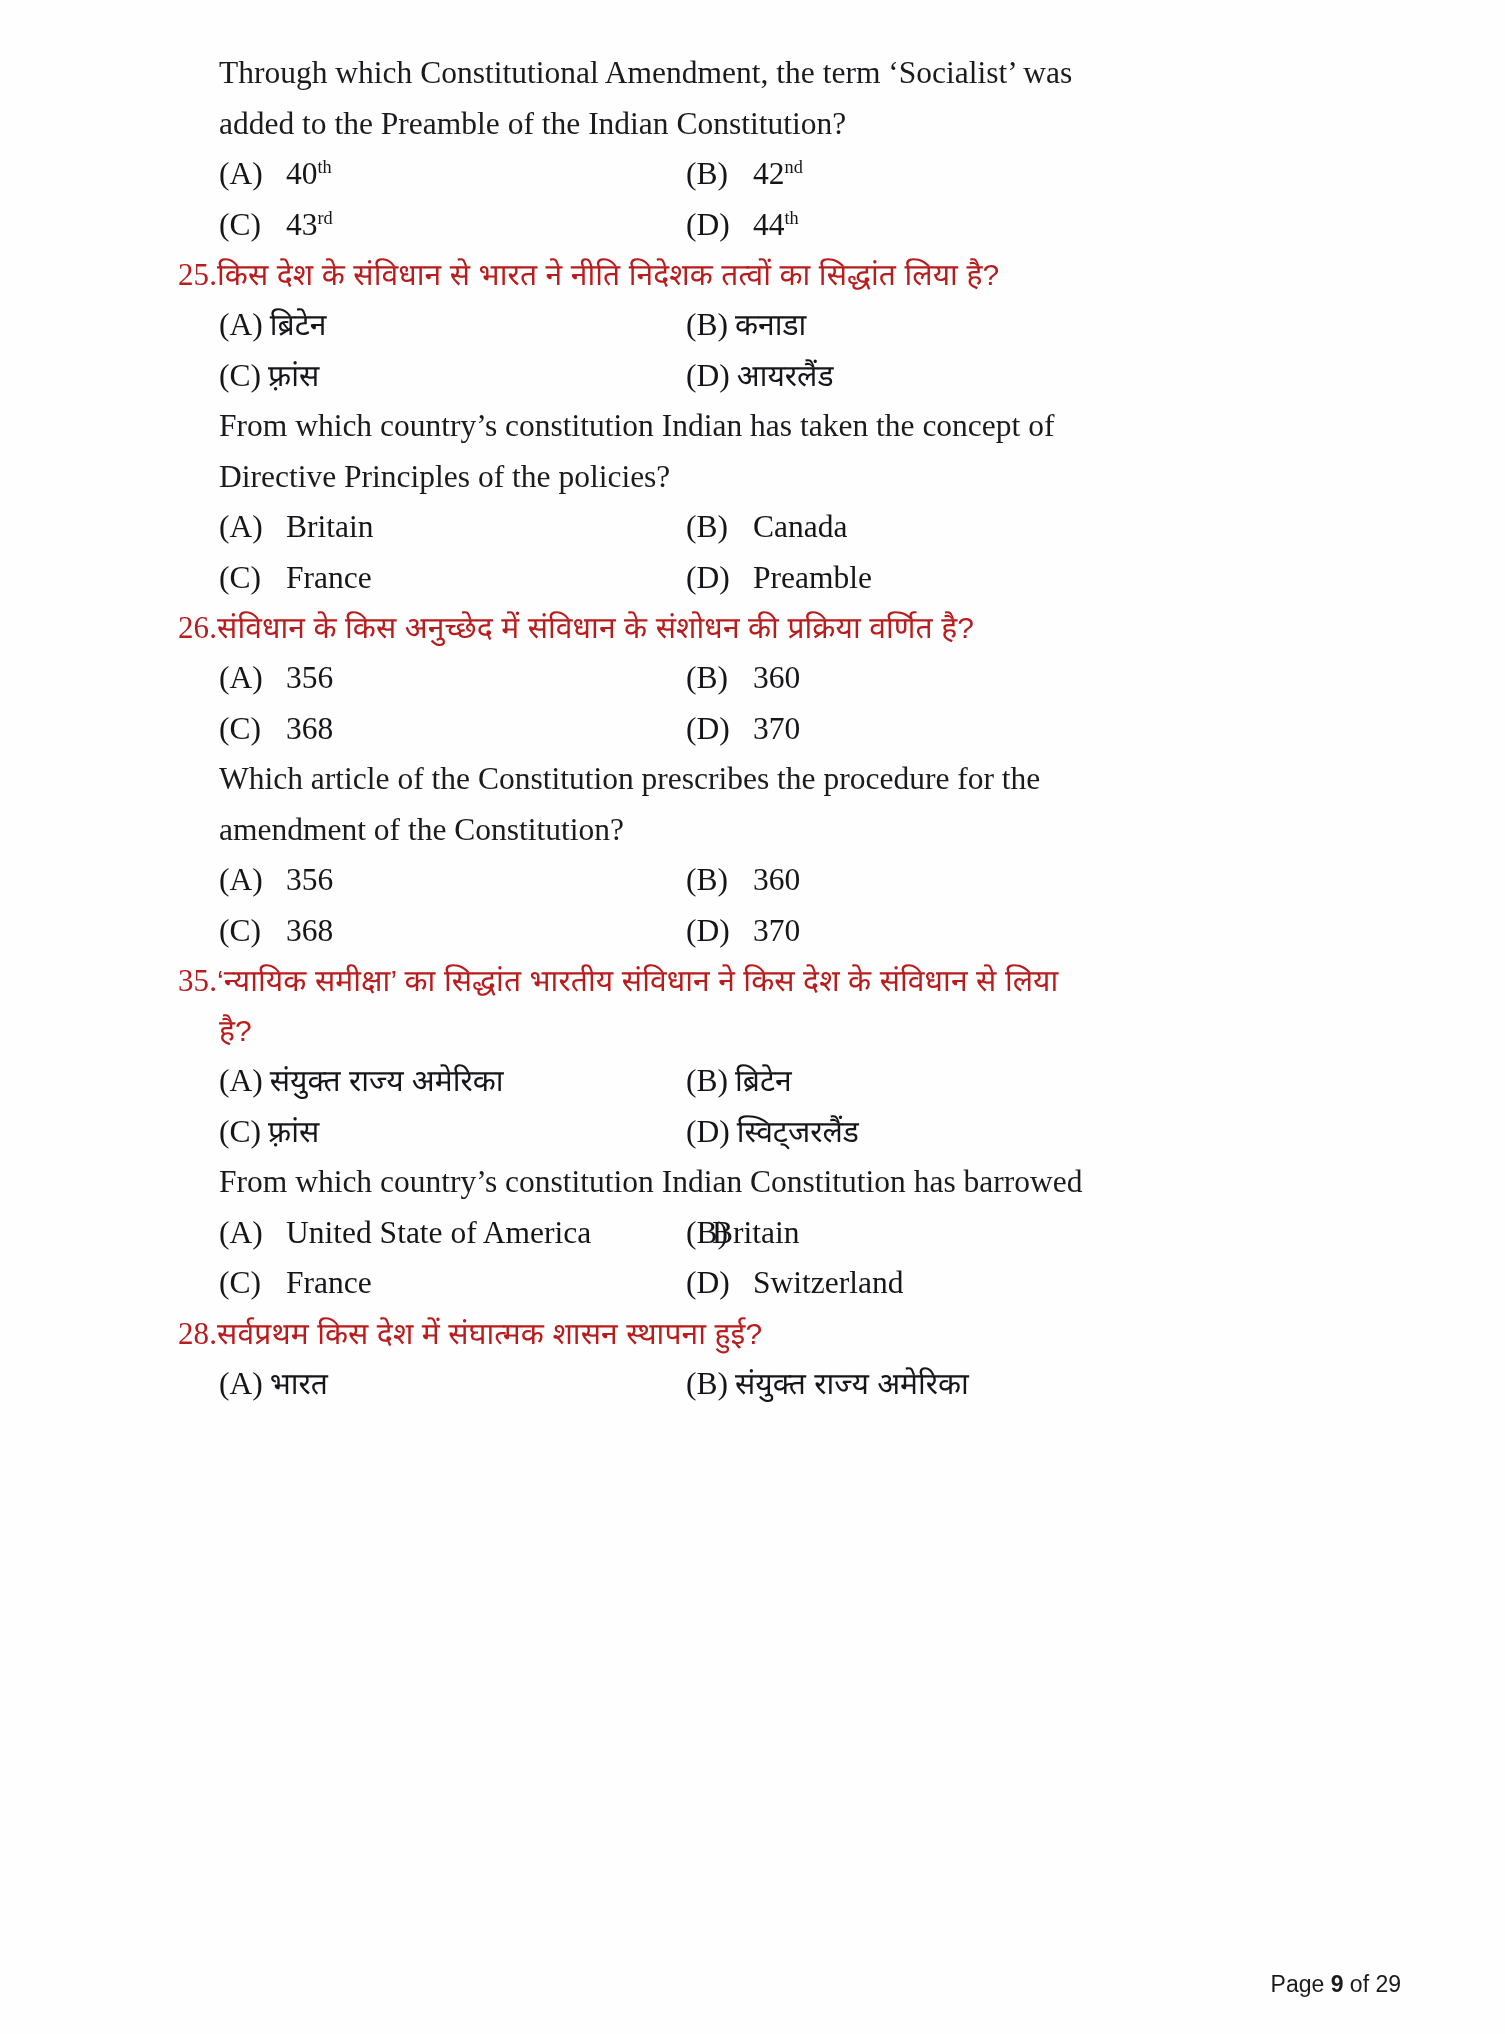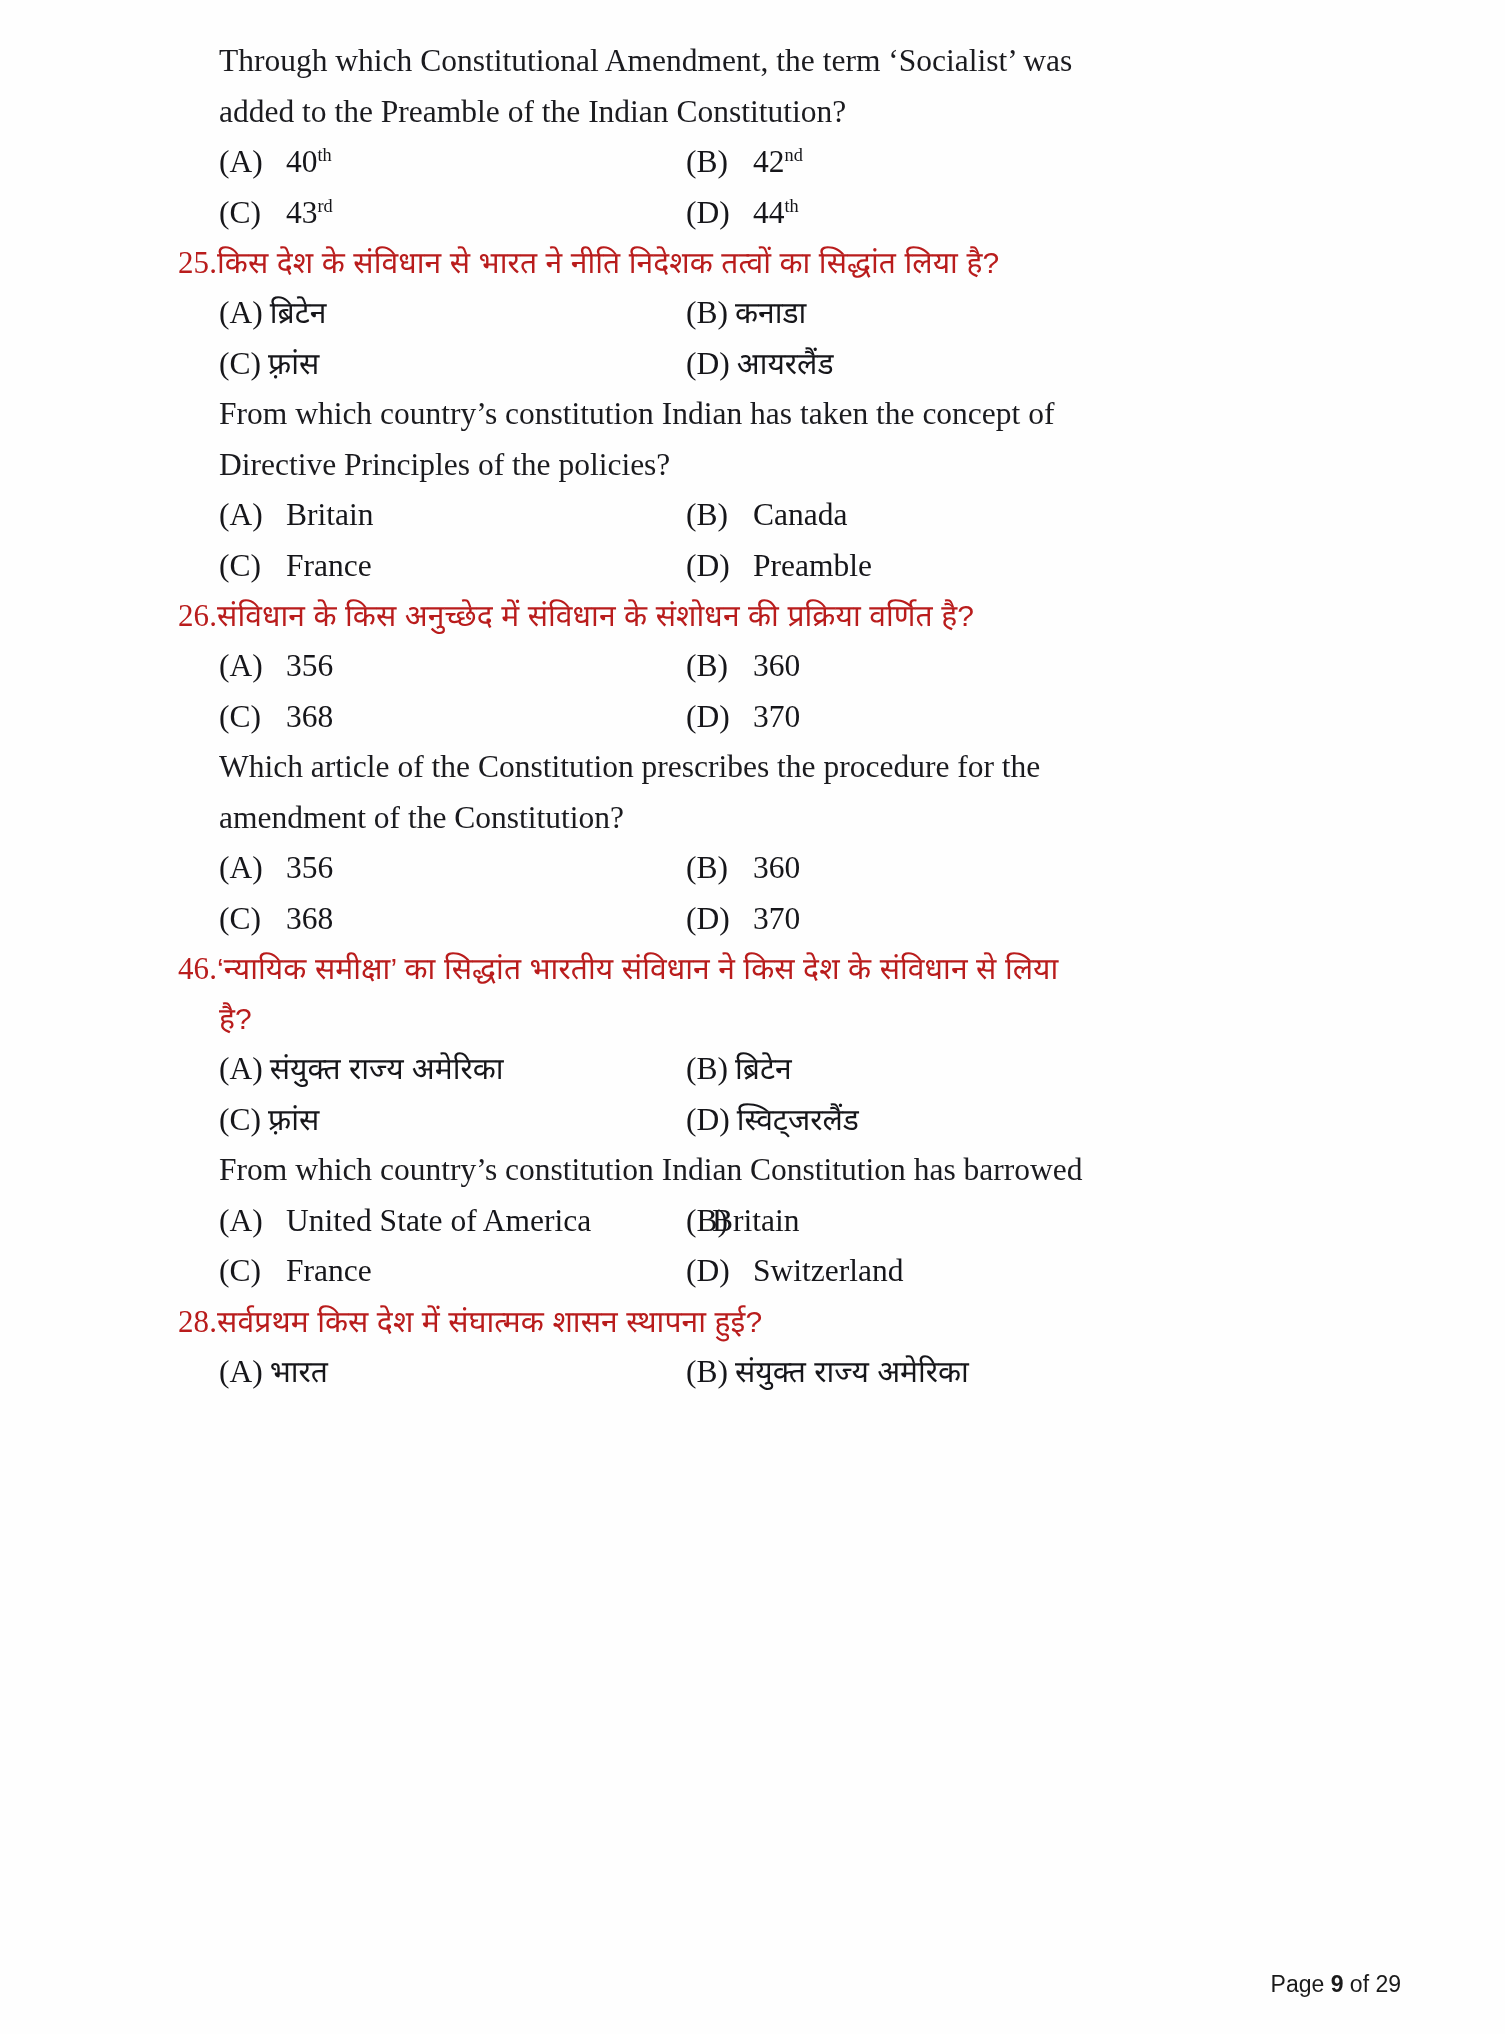--- a/index.html
+++ b/index.html
@@ -21,21 +21,21 @@
     left: 0; top: 0;
     width: 1505px;
     height: 2034px;
     background: #fefefe;
   }
 
   
   .content {
     position: absolute;
     left: 178px;
-    top: 36px;
+    top: 48px;
     width: 1110px;
   }
 
   
   .line {
     font-size: 31.5px;
     line-height: 50.5px;
     letter-spacing: 0.1px;
     color: #1b1b1f;
     white-space: nowrap;
@@ -235,21 +235,21 @@
           <span class="en-txt">368</span>
         </div>
         <div class="opt opt-d">
           <span class="lbl-en">(D)</span>
           <span class="en-txt">370</span>
         </div>
       </div>
     </div>
 
     <div>
-      <div class="hi-q line"><span class="qnum">46.</span><span class="hi-txt">‘न्यायिक समीक्षा’ का सिद्धांत भारतीय संविधान ने किस देश के संविधान से लिया</span></div>
+      <div class="hi-q line"><span class="qnum">35.</span><span class="hi-txt">‘न्यायिक समीक्षा’ का सिद्धांत भारतीय संविधान ने किस देश के संविधान से लिया</span></div>
       <div class="hi-q line" style="padding-left:41px;"><span class="hi-txt">है?</span></div>
       <div class="opts">
         <div class="opt opt-a">
           <span class="lbl-hi">(A)</span>
           <span class="hi-txt">संयुक्त राज्य अमेरिका</span>
         </div>
         <div class="opt opt-b">
           <span class="lbl-hi">(B)</span>
           <span class="hi-txt">ब्रिटेन</span>
         </div>

